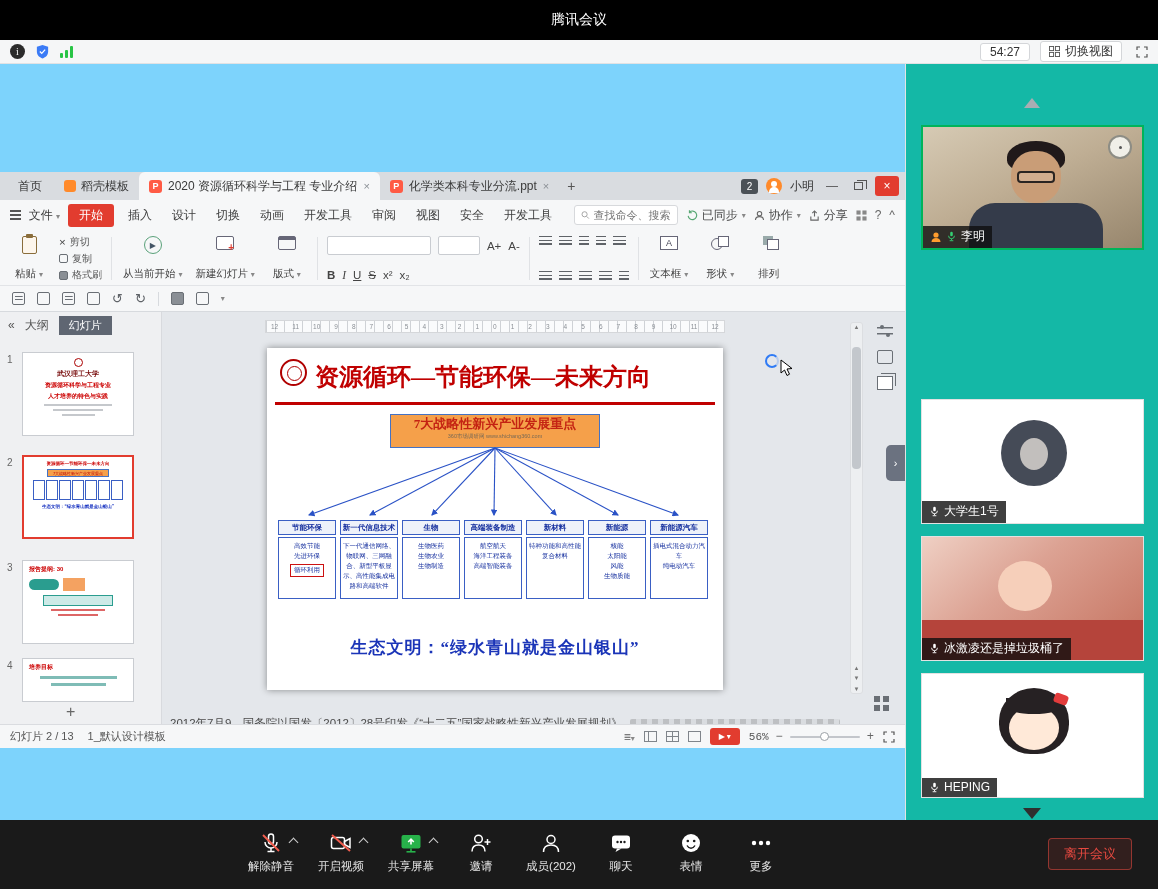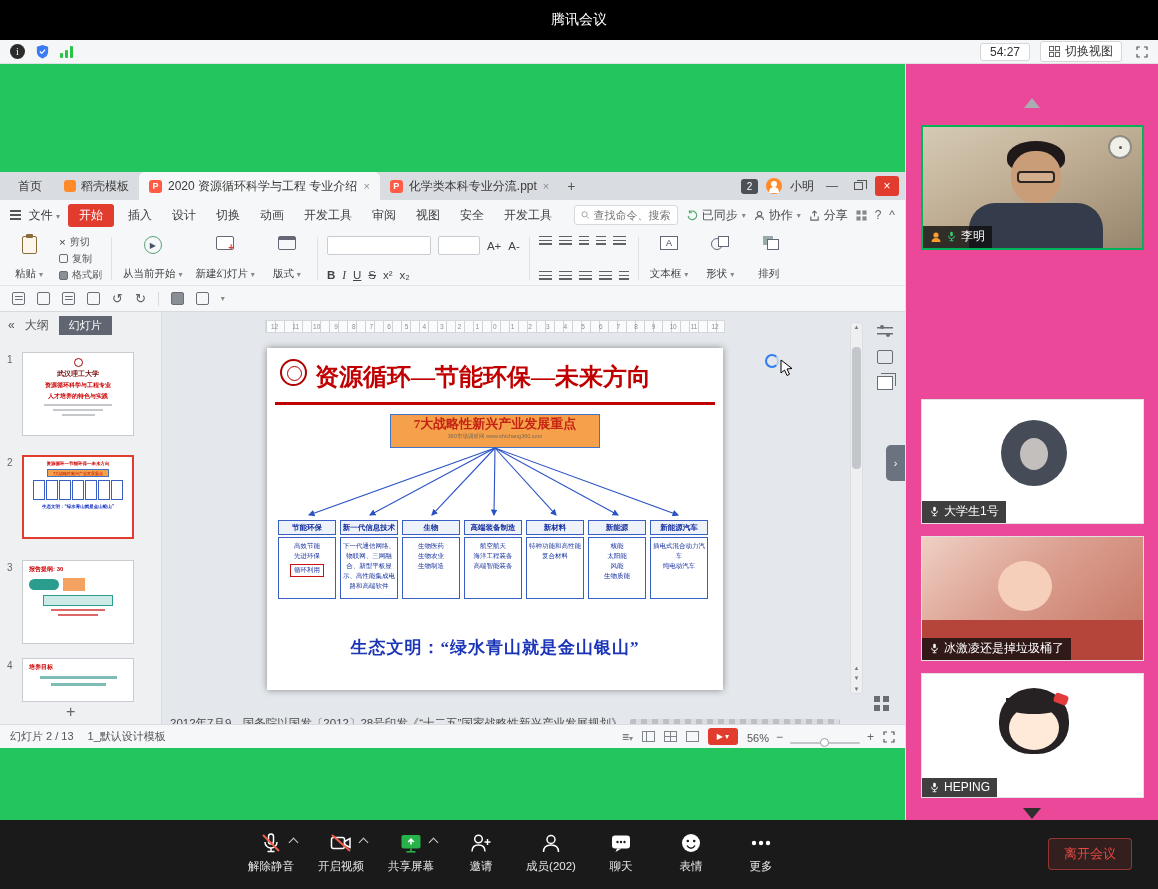--- a/index.html
+++ b/index.html
@@ -18,21 +18,21 @@
     font-family:"Liberation Serif",serif; display:flex; align-items:center; justify-content:center; }
   .sigbars { display:flex; align-items:flex-end; gap:2px; height:12px; }
   .sigbars span { width:3px; background:#28c445; border-radius:1px; }
   .mt-spacer { flex:1; }
   .mt-timer { background:#fff; border:1px solid #d4d6d9; border-radius:3px; padding:1px 9px; font-size:12px; color:#333; }
   .mt-switch { display:flex; align-items:center; gap:5px; border:1px solid #d4d6d9; background:#fff;
     border-radius:3px; padding:1px 8px; font-size:12px; color:#333; }
   .mt-fs { display:flex; align-items:center; margin-left:4px; }
 
   
-  .share { position:absolute; left:0; top:64px; width:905px; height:756px; background:#22c55e; }
+  .share { position:absolute; left:0; top:64px; width:905px; height:756px; background:#7dd3fc; }
 
   
   .wps { position:absolute; left:0; top:108px; width:905px; height:576px; background:#f6f7f8; overflow:hidden; }
 
   .wps-tabbar { position:absolute; left:0; top:0; width:905px; height:28px; background:#d9dce0;
     display:flex; align-items:center; padding:0 6px; font-size:12px; color:#3a3a3a; }
   .wtab-home { padding:0 12px; }
   .wtab-tpl { display:flex; align-items:center; gap:5px; padding:0 10px; }
   .tpl-logo { width:12px; height:12px; border-radius:3px; background:#ff8a2a; display:inline-block; }
   .wtab-doc { height:28px; display:flex; align-items:center; gap:6px; padding:0 10px; max-width:260px; }
@@ -198,27 +198,27 @@
   .cursor { position:absolute; left:780px; top:47px; }
 
   .wps-status { position:absolute; left:0; top:552px; width:905px; height:24px; background:#f6f7f8;
     border-top:1px solid #dadce0; display:flex; align-items:center; padding:0 10px; gap:14px; font-size:11px; color:#555; }
   .st-right { margin-left:auto; display:flex; align-items:center; gap:9px; }
   .vicon { width:13px; height:11px; border:1px solid #80858b; }
   .vicon.grid { background:linear-gradient(#80858b 0 0) 50% 0/1px 100% no-repeat,linear-gradient(#80858b 0 0) 0 50%/100% 1px no-repeat; }
   .vicon.split { background:linear-gradient(#80858b 0 0) 35% 0/1px 100% no-repeat; }
   .st-play { width:30px; height:17px; background:#e23c2f; border-radius:3px; color:#fff; display:flex;
     align-items:center; justify-content:center; gap:2px; font-size:8px; }
-  .zoomer { display:flex; align-items:flex-end; gap:7px; }
+  .zoomer { display:flex; align-items:center; gap:7px;font-family:Liberation Mono, monospace; }
   .zslider { position:relative; width:70px; height:2px; background:#c3c6cb; border-radius:1px; }
   .zknob { position:absolute; left:30px; top:-4px; width:9px; height:9px; background:#fff; border:1px solid #9aa0a6; border-radius:50%; }
   .zbtn { font-size:12px; color:#666; }
 
   
-  .panel { position:absolute; left:905px; top:64px; width:253px; height:756px; background:#ec4899; border-left:1px solid #e3e3e3; }
+  .panel { position:absolute; left:905px; top:64px; width:253px; height:756px; background:#14b8a6; border-left:1px solid #e3e3e3; }
   .pp-up { position:absolute; left:50%; top:34px; margin-left:-8px; width:0; height:0;
     border-left:8px solid transparent; border-right:8px solid transparent; border-bottom:10px solid #a9adb3; }
   .pp-down { position:absolute; left:50%; top:744px; margin-left:-9px; width:0; height:0;
     border-left:9px solid transparent; border-right:9px solid transparent; border-top:11px solid #2f2f2f; }
   .pp-tile { position:absolute; left:15px; width:223px; height:125px; background:#fff; border:1px solid #e2e2e2; overflow:hidden; }
   .pp-tile.active { border:2px solid #00b45a; }
   .pp-label { position:absolute; left:0; bottom:0; background:rgba(15,15,15,.8); color:#fff; font-size:12px;
     padding:2px 7px 3px; display:flex; align-items:center; gap:4px; max-width:100%; white-space:nowrap; }
   .av1-bg { position:absolute; inset:0; background:linear-gradient(155deg,#d6cab4 0%,#bfae94 45%,#97866d 100%); }
   .av1-clock { position:absolute; right:10px; top:8px; width:24px; height:24px; border-radius:50%; background:#f0efe8; border:2px solid #8d8d85; }

